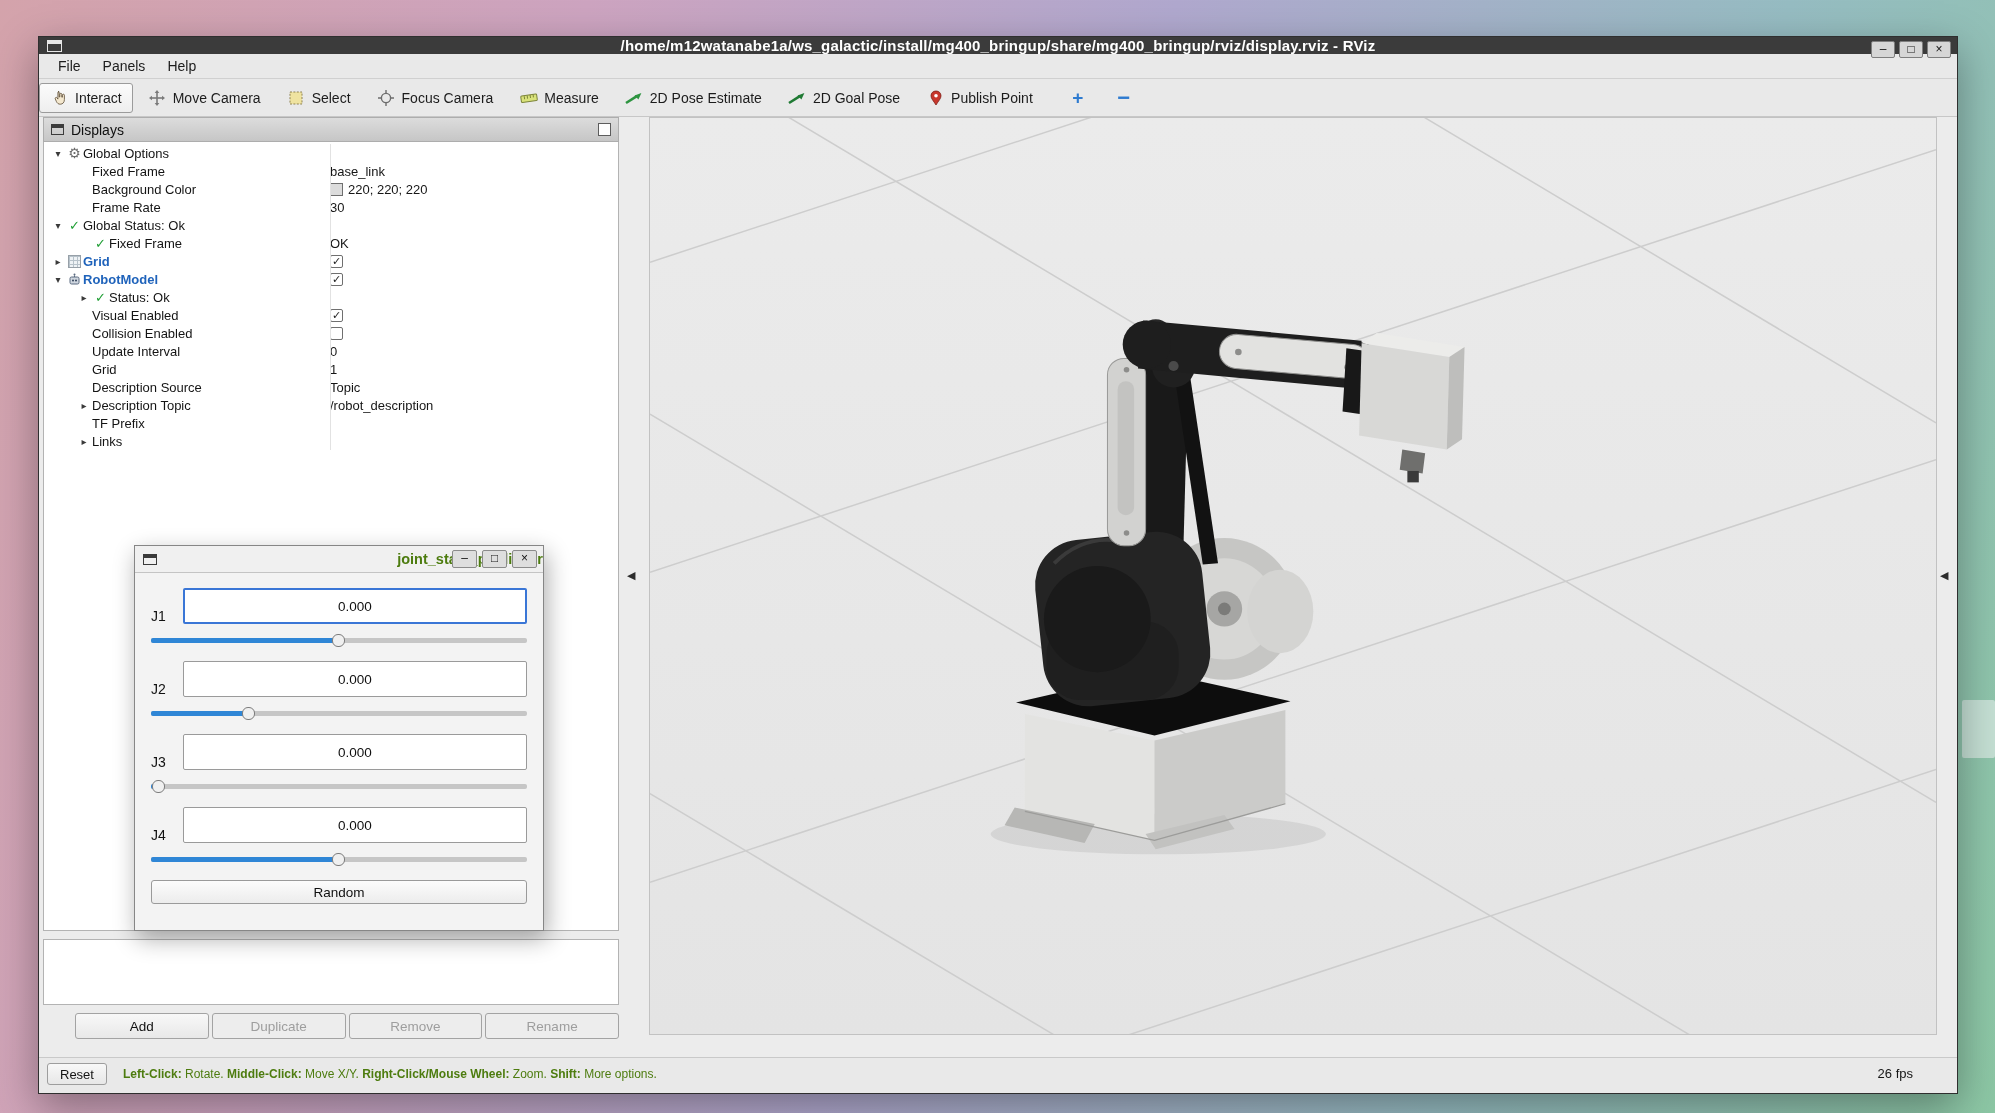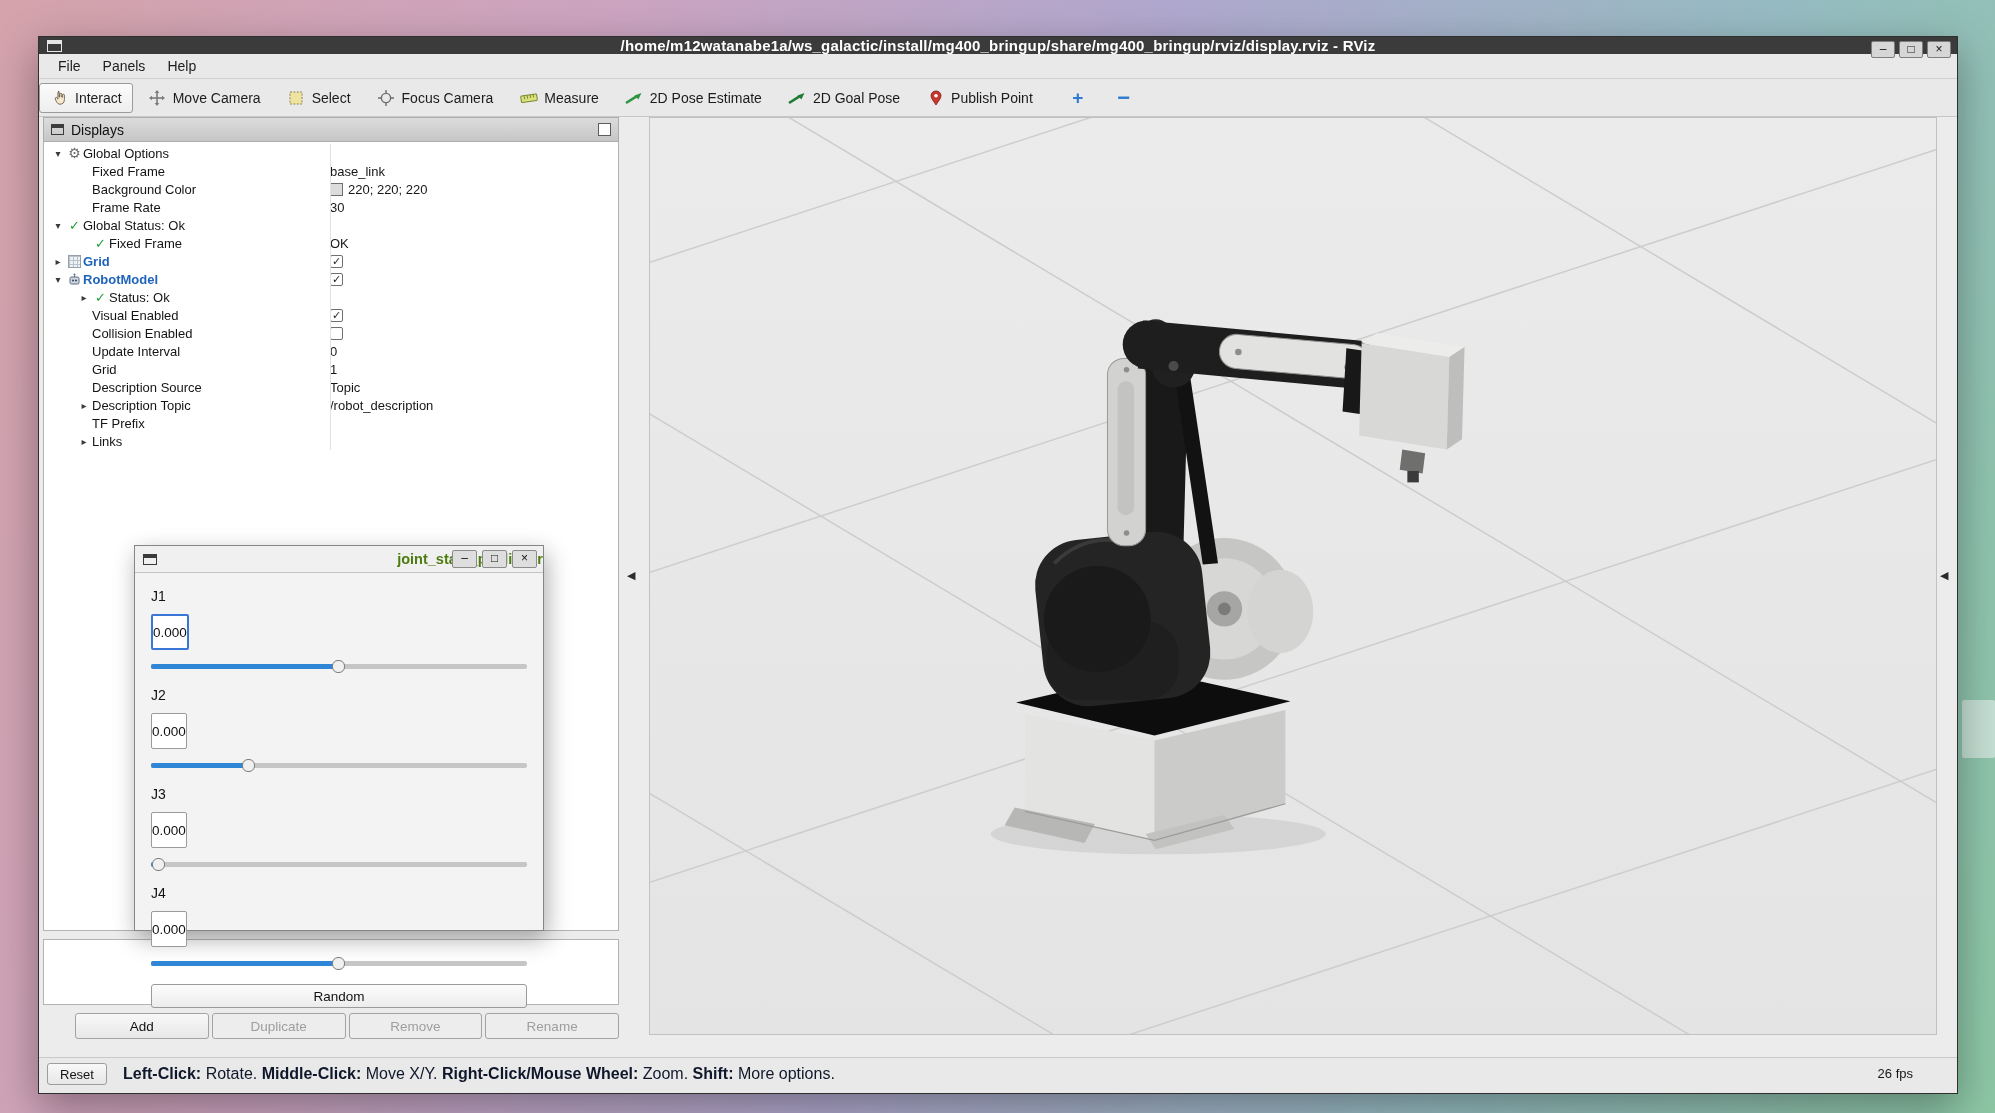--- a/index.html
+++ b/index.html
@@ -78,40 +78,40 @@
   .viewport svg { width:100%; height:100%; display:block; }
   .splitarrow { position:absolute; font-size:11px; color:#2c2c2c; top:452px; }
   .splitarrow.left { left:588px; }
   .splitarrow.right { left:1901px; }
 
   
   .statusbar { height:36px; flex:0 0 auto; background:#e9e9e9; border-top:1px solid #c9c9c9;
     display:flex; align-items:flex-start; gap:16px; padding:5px 8px 0 8px; }
   .resetbtn { height:22px; padding:0 12px; font-size:13px; color:#141414; display:flex; align-items:center;
     background:linear-gradient(#f8f8f8,#e7e7e7); border:1px solid #9d9d9d; border-radius:3px; }
-  .helptext { font-size:16px; color:#0f172a; line-height:22px; white-space:nowrap; }
+  .helptext { font-size:12px; color:#4d7c0f; line-height:22px; white-space:nowrap; }
   .helptext .hb { font-weight:bold; }
   .sspacer { flex:1 1 auto; }
   .fps { font-size:13px; color:#151515; line-height:22px; padding-right:36px; }
 
   
   .jsp { position:absolute; left:134px; top:545px; width:410px; height:386px; z-index:40;
     background:#f3f3f3; border:1px solid #868686; box-shadow:3px 8px 22px rgba(0,0,0,.32);
     display:flex; flex-direction:column; }
   .dtitle { height:27px; flex:0 0 auto; background:#f0f0f0; border-bottom:1px solid #c4c4c4;
     position:relative; display:flex; align-items:center; }
   .dicon { width:14px; height:11px; border:1px solid #3a3a3a; margin-left:8px;
     background:linear-gradient(#3a3a3a 3px,transparent 3px); }
   .dname { position:absolute; left:0; right:0; text-align:right; font-size:14.5px; font-weight:bold; color:#4d7c0f; }
   .dctrls { position:absolute; right:6px; top:4px; display:flex; gap:5px; }
   .dcbtn { width:25px; height:18px; background:#dedede; border:1px solid #8b8b8b; border-radius:2px;
     color:#141414; font-size:12px; line-height:15px; text-align:center; }
   .dbody { flex:1 1 auto; padding:15px 16px 0 16px; }
   .jgroup { margin-bottom:13px; }
-  .jrow { display:flex; align-items:flex-start; gap:10px;flex-direction:column; }
+  .jrow { display:flex; align-items:flex-end; gap:10px; }
   .jname { width:22px; font-size:14px; color:#111111; }
   .jfield { flex:1 1 auto; height:36px; background:#ffffff; border:1px solid #9a9a9a; border-radius:2px;
     font-size:13.5px; color:#101010; display:flex; align-items:center; justify-content:center; }
   .jfield.focused { border:2px solid #3a76d6; }
   .jslider { margin-top:9px; position:relative; height:15px; }
   .jgroove { position:absolute; left:0; right:0; top:5px; height:5px; background:#c6c6c6; border-radius:2px; overflow:hidden; }
   .jfill { height:100%; background:#2f86d6; }
   .jhandle { position:absolute; top:1px; width:13px; height:13px; background:#f0f0f0;
     border:1px solid #7c7c7c; border-radius:6px; }
   .dlgbtn { height:24px; margin-top:10px; display:flex; align-items:center; justify-content:center;

